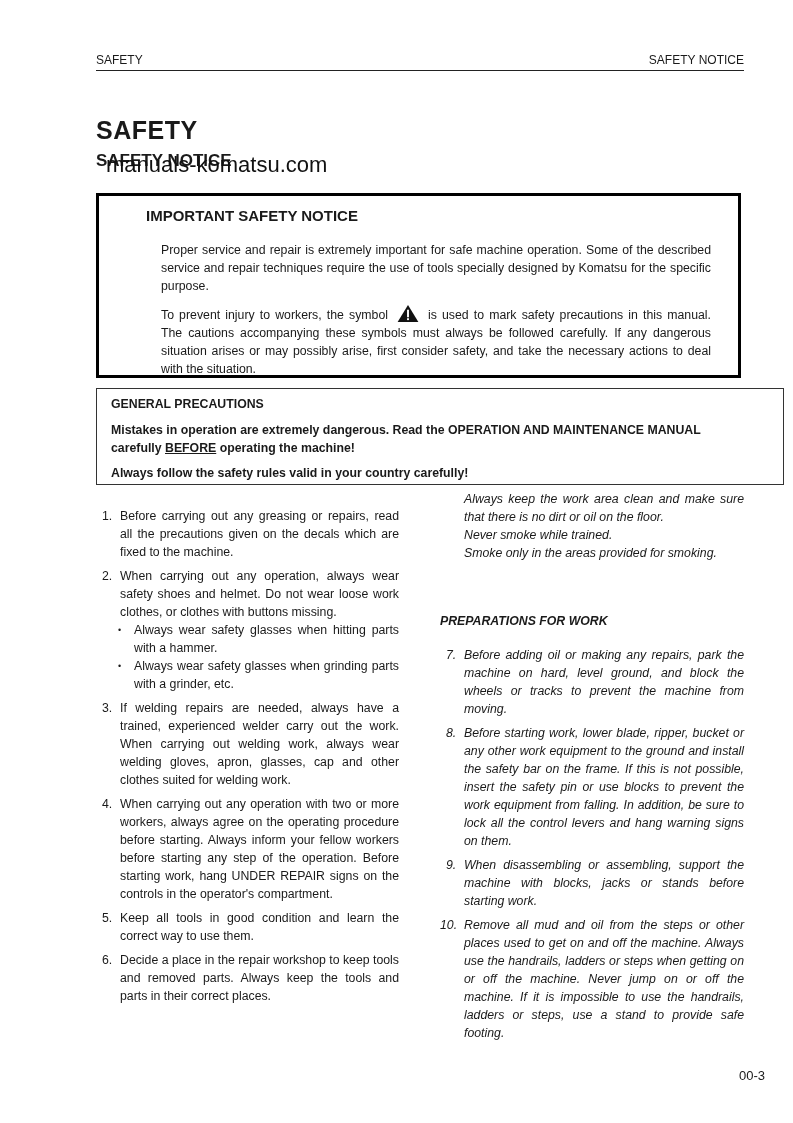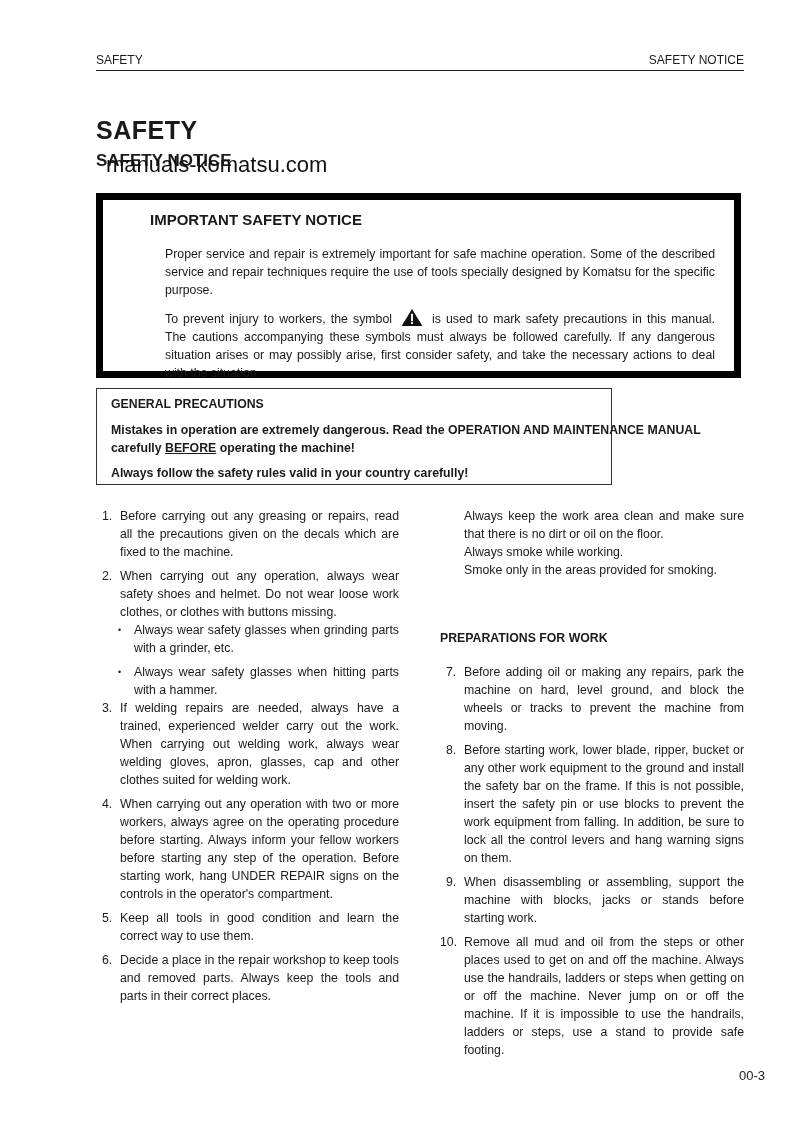--- a/index.html
+++ b/index.html
@@ -3,34 +3,34 @@
 <meta charset="utf-8">
 <style>
   html, body { margin: 0; padding: 0; background: #ffffff; }
   body { width: 793px; height: 1123px; position: relative; font-family: "Liberation Sans", sans-serif; color: #1a1a1a; overflow: hidden; }
   .hdr { position: absolute; top: 52px; left: 96px; width: 648px; height: 18px; border-bottom: 1px solid #222; font-size: 12px; }
   .hdr .l { position: absolute; left: 0; top: 1px; }
   .hdr .r { position: absolute; right: 0; top: 1px; }
   .h1 { position: absolute; left: 96px; top: 116px; font-size: 25px; font-weight: bold; letter-spacing: 0.5px; }
   .h2 { position: absolute; left: 96px; top: 151px; font-size: 17px; font-weight: bold; }
   .wm { position: absolute; left: 106px; top: 152px; font-size: 22px; color: #111; }
-  .box1 { position: absolute; left: 96px; top: 193px; width: 645px; height: 185px; border: 7px solid #000000; box-sizing: border-box; }
+  .box1 { position: absolute; left: 96px; top: 193px; width: 645px; height: 185px; border: 3px solid #000000; box-sizing: border-box; }
   .box1 .title { position: absolute; left: 47px; top: 11px; font-size: 15px; font-weight: bold; }
   .box1 p { position: absolute; left: 62px; width: 550px; margin: 0; font-size: 12.3px; line-height: 18px; text-align: justify; }
   .box1 .p1 { top: 45px; }
   .box1 .p2 { top: 109px; }
   .warn { display: inline-block; width: 22px; height: 17px; vertical-align: -3px; margin: 0 9px; }
-  .box2 { position: absolute; left: 96px; top: 388px; width: 516px; height: 97px; border: 1px solid #333; box-sizing: border-box; font-weight: bold; font-size: 12.3px; }
+  .box2 { position: absolute; left: 96px; top: 388px; width: 688px; height: 97px; border: 1px solid #333; box-sizing: border-box; font-weight: bold; font-size: 12.3px; }
   .box2 .t { position: absolute; left: 14px; top: 8px; }
   .box2 .p { position: absolute; left: 14px; top: 32px; width: 625px; line-height: 18px; }
   .box2 .p3 { position: absolute; left: 14px; top: 77px; }
   .box2 u { text-decoration: underline; }
   .col { position: absolute; font-size: 12.3px; line-height: 18px; }
   .colL { left: 102px; top: 507px; width: 297px; }
-  .colR { left: 440px; top: 507px; width: 304px; }
+  .colR { left: 440px; top: 490px; width: 304px; font-style: italic; }
   .item { position: relative; padding-left: 18px; text-align: justify; margin-bottom: 6px; }
   .item .num { position: absolute; left: 0; top: 0; }
   .bul { position: relative; padding-left: 32px; text-align: justify; }
   .bul::before { content: "\2022"; position: absolute; left: 16px; top: 0; font-size: 9px; }
   .plain { padding-left: 24px; text-align: justify; }
   .sech { font-weight: bold; margin: 50px 0 16px 0; }
   .colR .item { padding-left: 24px; }
   .footer { position: absolute; left: 702px; top: 1068px; font-size: 13px; margin-left: 37px; }
 </style>
 </head>
@@ -59,31 +59,31 @@
 
 <div class="box2">
   <div class="t">GENERAL PRECAUTIONS</div>
   <div class="p"><span>Mistakes in operation are extremely dangerous. Read the OPERATION AND MAINTENANCE MANUAL carefully </span><u>BEFORE</u><span> operating the machine!</span></div>
   <div class="p3">Always follow the safety rules valid in your country carefully!</div>
 </div>
 
 <div class="col colL">
   <div class="item"><span class="num">1.</span><span>Before carrying out any greasing or repairs, read all the precautions given on the decals which are fixed to the machine.</span></div>
   <div class="item" style="margin-bottom:0"><span class="num">2.</span><span>When carrying out any operation, always wear safety shoes and helmet. Do not wear loose work clothes, or clothes with buttons missing.</span></div>
+  <div class="bul">Always wear safety glasses when hitting parts with a hammer.</div>
   <div class="bul" style="margin-bottom:6px">Always wear safety glasses when grinding parts with a grinder, etc.</div>
-  <div class="bul">Always wear safety glasses when hitting parts with a hammer.</div>
   <div class="item"><span class="num">3.</span><span>If welding repairs are needed, always have a trained, experienced welder carry out the work. When carrying out welding work, always wear welding gloves, apron, glasses, cap and other clothes suited for welding work.</span></div>
   <div class="item"><span class="num">4.</span><span>When carrying out any operation with two or more workers, always agree on the operating procedure before starting. Always inform your fellow workers before starting any step of the operation. Before starting work, hang UNDER REPAIR signs on the controls in the operator's compartment.</span></div>
   <div class="item"><span class="num">5.</span><span>Keep all tools in good condition and learn the correct way to use them.</span></div>
   <div class="item"><span class="num">6.</span><span>Decide a place in the repair workshop to keep tools and removed parts. Always keep the tools and parts in their correct places.</span></div>
 </div>
 
 <div class="col colR">
   <div class="plain">Always keep the work area clean and make sure that there is no dirt or oil on the floor.</div>
-  <div class="plain">Always smoke while working.</div>
+  <div class="plain">Never smoke while trained.</div>
   <div class="plain">Smoke only in the areas provided for smoking.</div>
   <div class="sech">PREPARATIONS FOR WORK</div>
   <div class="item"><span class="num" style="left:6px">7.</span><span>Before adding oil or making any repairs, park the machine on hard, level ground, and block the wheels or tracks to prevent the machine from moving.</span></div>
   <div class="item"><span class="num" style="left:6px">8.</span><span>Before starting work, lower blade, ripper, bucket or any other work equipment to the ground and install the safety bar on the frame. If this is not possible, insert the safety pin or use blocks to prevent the work equipment from falling. In addition, be sure to lock all the control levers and hang warning signs on them.</span></div>
   <div class="item"><span class="num" style="left:6px">9.</span><span>When disassembling or assembling, support the machine with blocks, jacks or stands before starting work.</span></div>
   <div class="item"><span class="num">10.</span><span>Remove all mud and oil from the steps or other places used to get on and off the machine. Always use the handrails, ladders or steps when getting on or off the machine. Never jump on or off the machine. If it is impossible to use the handrails, ladders or steps, use a stand to provide safe footing.</span></div>
 </div>
 
 <div class="footer">00-3</div>
 

